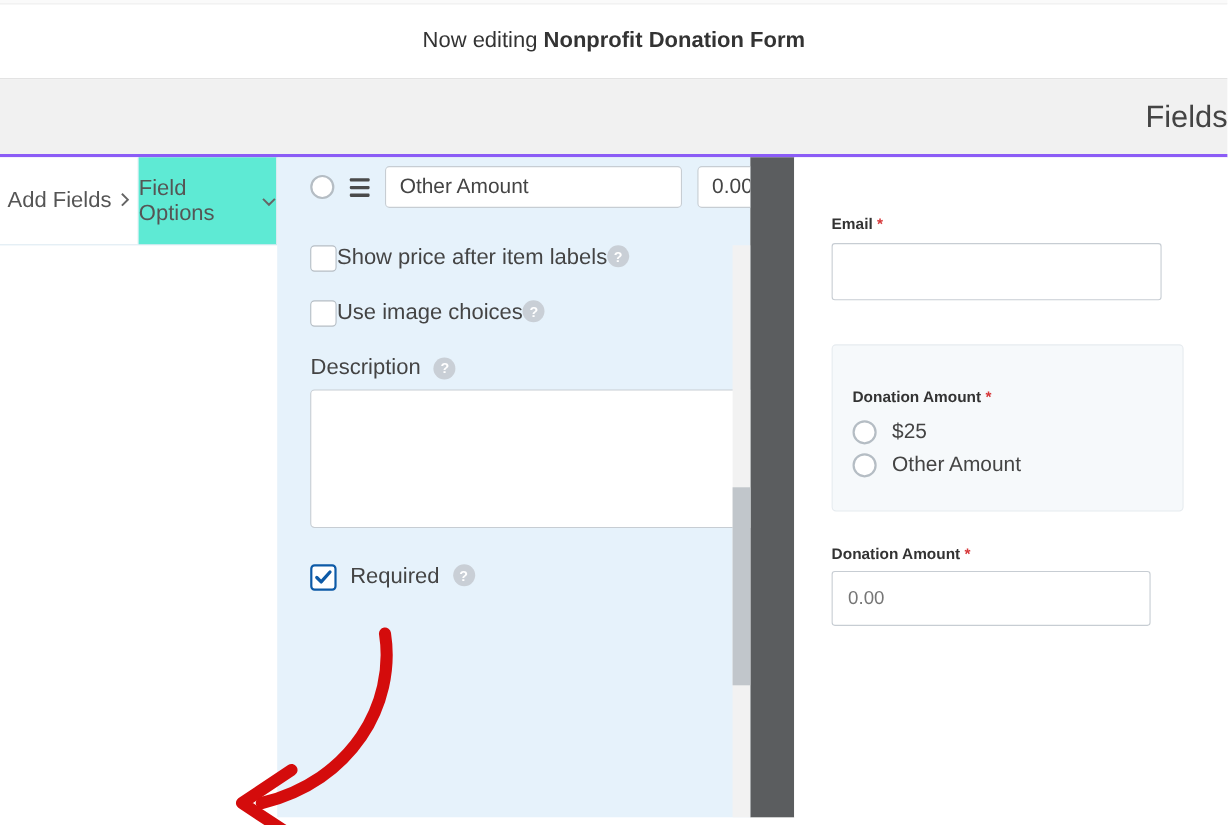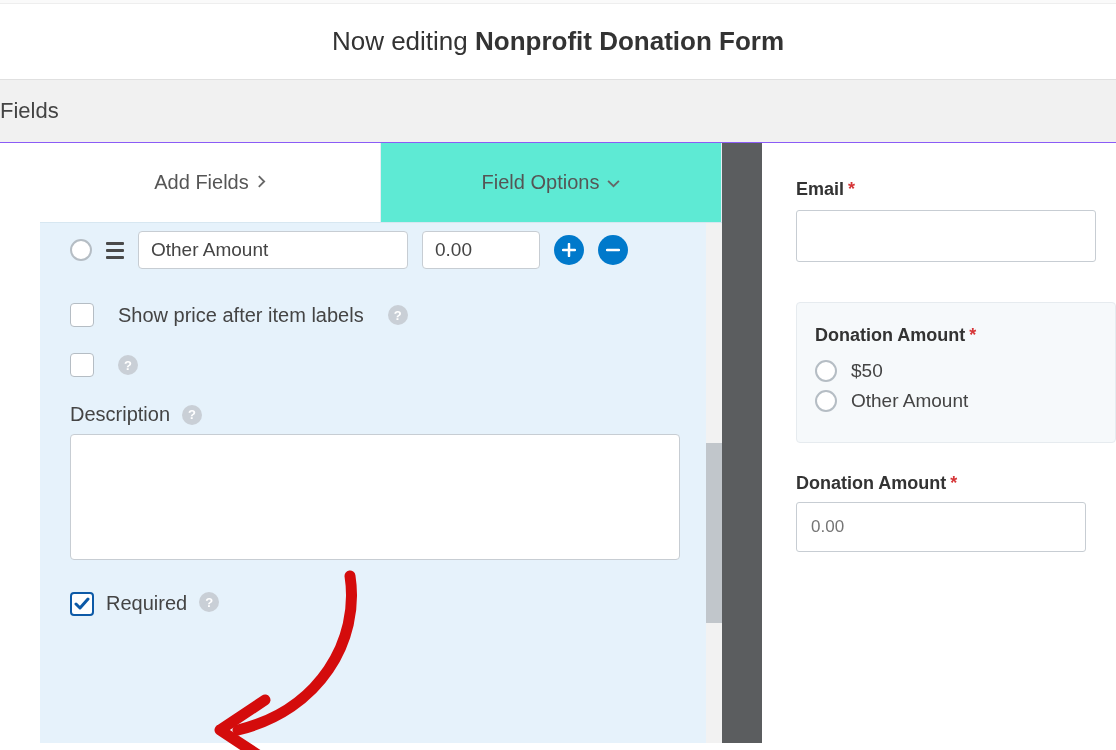--- a/index.html
+++ b/index.html
@@ -1,29 +1,29 @@
 <!DOCTYPE html>
 <html><head>
 <meta charset="utf-8">
 <style>
 * { box-sizing: border-box; margin: 0; padding: 0; }
 body { font-family: -apple-system, BlinkMacSystemFont, "Segoe UI", Arial, sans-serif; background: #fff; color: #444; overflow: hidden; width: 1116px; height: 750px; position: relative; }
 
 
-.header-bar { width: 100%; border-bottom: 1px solid #e0e0e0; padding: 22px 0; text-align: center; font-size: 26px; color: #333; font-weight: 300; }
+.header-bar { width: 100%; border-bottom: 1px solid #e0e0e0; padding: 22px 0; text-align: center; font-size: 20px; color: #333; font-weight: 300; }
 .header-bar .bold { font-weight: 700; }
 
 
-.tabs-bar { background: #f1f1f1; border-bottom: 1px solid #8b5cf6; text-align: left; padding: 18px 0; font-size: 22px; color: #444; }
+.tabs-bar { background: #f1f1f1; border-bottom: 3px solid #8b5cf6; text-align: right; padding: 18px 0; font-size: 28px; color: #444; }
 
 
 .content-row { display: flex; width: 100%; height: calc(750px - 150px); position: relative; }
 
 
-.left-panel { width: 682px; display: flex; flex-direction: column; position: relative; margin-left: 40px; }
+.left-panel { width: 682px; display: flex; position: relative; }
 
 
 .subtabs { display: flex; height: 80px; border-bottom: 1px solid #d7e7f1; position: relative; }
 .subtab { flex: 1; display: flex; align-items: center; justify-content: center; font-size: 20px; color: #555; cursor: pointer; background: #fff; border-right: 1px solid #e6edf3; }
 .subtab.active { background: #5eead4; }
 .subtab .chev { margin-left: 8px; font-size: 14px; color: #666; }
 
 
 .mini-arrow-up { position: absolute; top: 80px; right: 0px; font-size: 10px; color: #333; }
 
@@ -37,21 +37,21 @@
 .drag-handle span { height: 3px; background: #4a4a4a; border-radius: 1px; }
 .txt-input { height: 38px; border: 1px solid #c7cdd3; border-radius: 4px; padding: 0 12px; font-size: 19px; color: #444; background: #fff; }
 .txt-input.label { width: 270px; }
 .txt-input.price { width: 118px; }
 .circle-btn { width: 30px; height: 30px; border-radius: 50%; display: inline-flex; align-items: center; justify-content: center; color: #fff; flex-shrink: 0; }
 .circle-btn.plus { background: #0079cb; }
 .circle-btn.minus { background: #0079cb; }
 .circle-btn svg { width: 14px; height: 14px; }
 
 
-.opt-row { display: flex; align-items: center; gap: 24px; margin-bottom: 26px; font-size: 20px; color: #444; }
+.opt-row { display: flex; align-items: flex-start; gap: 0; margin-bottom: 26px; font-size: 20px; color: #444; }
 .chk-box { width: 24px; height: 24px; border: 1px solid #b5bdc4; border-radius: 4px; background: #fff; display: inline-flex; align-items: center; justify-content: center; flex-shrink: 0; }
 .chk-box.checked { border: 2px solid #0d5aa7; }
 .chk-box.checked svg { width: 16px; height: 16px; }
 .help-icon { width: 20px; height: 20px; border-radius: 50%; background: #c9cfd6; display: inline-flex; align-items: center; justify-content: center; color: #fff; font-size: 13px; font-weight: 700; flex-shrink: 0; }
 
 
 .desc-label-row { display: flex; align-items: center; gap: 12px; font-size: 20px; color: #444; margin-bottom: 8px; }
 .desc-textarea { width: 610px; height: 126px; border: 1px solid #c7cdd3; border-radius: 4px; padding: 10px; font-size: 17px; resize: none; background: #fff; }
 
 
@@ -59,21 +59,21 @@
 
 
 .left-scrollbar-track { position: absolute; top: 80px; right: 0; bottom: 0; width: 16px; background: #f2f2f2; }
 .left-scrollbar-thumb { position: absolute; top: 300px; right: 0; width: 16px; height: 180px; background: #c1c6cb; border-radius: 0; }
 
 
 .divider-strip { width: 40px; background: #5b5d5f; }
 
 
 .right-panel { flex: 1; padding: 36px 0 0 34px; background: #fff; position: relative; overflow: hidden; }
-.preview-label-row { font-size: 18px; color: #333; font-weight: 600; display: flex; align-items: center; gap: 4px; }
+.preview-label-row { font-size: 14px; color: #333; font-weight: 600; display: flex; align-items: center; gap: 4px; margin-top: 16px; }
 .preview-label-row .req-star { color: #d63638; }
 .preview-input { margin-top: 10px; width: 300px; height: 52px; border: 1px solid #c7cdd3; border-radius: 3px; padding: 0 14px; font-size: 17px; }
 
 .preview-group { margin-top: 40px; background: #f6f9fb; border: 1px solid #e6ebef; border-radius: 4px; padding: 22px 18px; width: 320px; }
 .preview-group .preview-label-row { margin-bottom: 14px; }
 .radio-row { display: flex; align-items: center; gap: 14px; margin-bottom: 8px; font-size: 19px; color: #444; }
 .radio-choice { width: 22px; height: 22px; border-radius: 50%; border: 2px solid #b5bdc4; background: #fff; flex-shrink: 0; }
 
 .preview-group2 { margin-top: 30px; width: 320px; }
 .preview-group2 .preview-input { margin-top: 8px; width: 290px; height: 50px; color: #9aa1a8; }
@@ -150,20 +150,21 @@
       
       <div class="opt-row">
         <span class="chk-box"></span>
         <span>Show price after item labels</span>
         <span class="help-icon">?</span>
       </div>
 
       
       <div class="opt-row">
         <span class="chk-box"></span>
+        <span>Use image choices</span>
         <span class="help-icon">?</span>
       </div>
 
       
       <div class="desc-label-row">
         <span>Description</span>
         <span class="help-icon">?</span>
       </div>
       <textarea class="desc-textarea" style=""></textarea>
 
@@ -197,21 +198,21 @@
     <input class="preview-input" style="">
 
     
     <div class="preview-group">
       <div class="preview-label-row">
         <span>Donation Amount</span>
         <span class="req-star">*</span>
       </div>
       <div class="radio-row">
         <span class="radio-choice"></span>
-        <span>$50</span>
+        <span>$25</span>
       </div>
       <div class="radio-row">
         <span class="radio-choice"></span>
         <span>Other Amount</span>
       </div>
     </div>
 
     
     <div class="preview-group2">
       <div class="preview-label-row">

